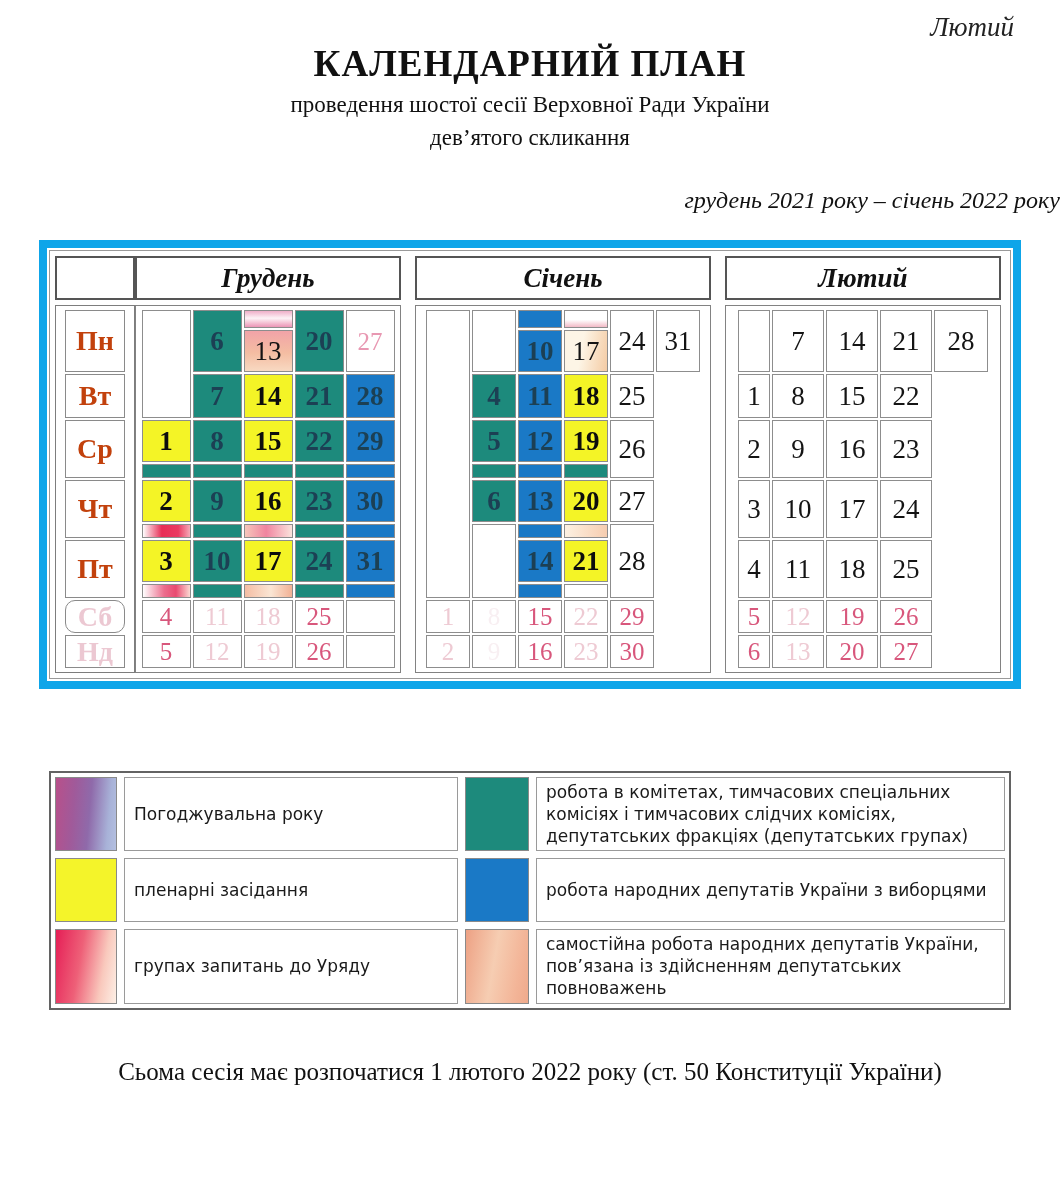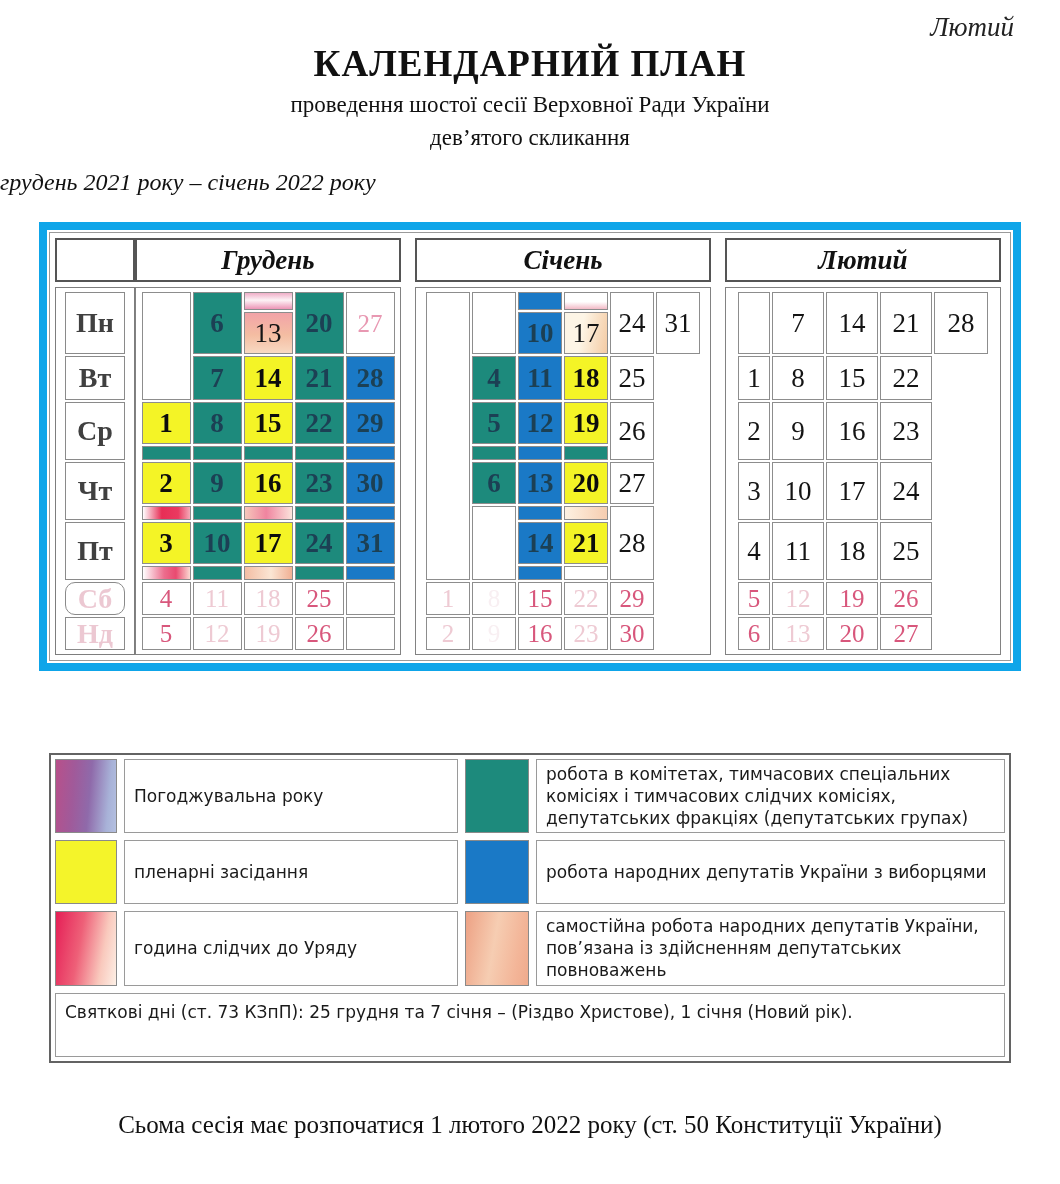--- a/index.html
+++ b/index.html
@@ -2,35 +2,35 @@
 <html><head>
 <meta charset="utf-8">
 <style>
   html,body{margin:0;padding:0;background:#ffffff;}
   body{width:1060px;min-height:1184px;font-family:"Liberation Serif","DejaVu Serif",serif;color:#111;}
 
   
   .project{ text-align:right; padding:12px 46px 0 0; font-style:italic; font-size:27px; color:#222; height:38px; box-sizing:border-box;}
   .doc-title{ text-align:center; font-weight:bold; font-size:37px; letter-spacing:1px; margin-top:4px;}
   .doc-sub{ text-align:center; font-size:23px; margin-top:7px;}
-  .doc-period{ text-align:left; font-style:italic; font-size:24px; margin-top:18px; margin-bottom:26px;}
+  .doc-period{ text-align:right; font-style:italic; font-size:24px; margin-top:36px; margin-bottom:26px;}
 
   
   .cal-outer{ width:962px; margin:0 auto; border:8px solid #0ea5e9; padding:2px; }
   .cal-inner{ border:1px solid #9a9a9a; padding:5px; }
   .cal-grid{ display:grid; grid-template-columns:80px 266px 14px 296px 14px 276px; grid-template-rows:44px auto; row-gap:5px; }
   .hdr-box{ border:2px solid #555; display:flex; align-items:center; justify-content:center;
             font-weight:bold; font-style:italic; font-size:27px; background:#fff;}
   .gap-cell{ background:#fff; }
 
   .wd-box{ border:1.5px solid #7d7d7d; padding:4px 0; background:#fff;}
   .wd-grid{ display:grid; grid-template-columns:1fr; gap:2px; justify-items:center;}
   .wd-cell{ border:1.5px solid #8a8a8a; width:58px; display:flex; align-items:center; justify-content:center;
             font-weight:bold; font-size:28px; background:#fff;}
-  .wd-dark{ color:#404040; }
+  .wd-dark{ color:#c2410c; }
   .wd-faint{ color:#ecc8d2; }
 
   .month-box{ border:1.5px solid #828282; padding:4px 0; display:flex; justify-content:center; align-items:flex-start; background:#fff;}
   .month-grid{ display:grid; gap:2px; background:#fff;}
   .cell{ border:1px solid #8d8d8d; display:flex; align-items:center; justify-content:center; box-sizing:border-box;}
   .cell.nb{ border:none; }
   .num{ font-family:"Liberation Serif","DejaVu Serif",serif; font-size:27px; line-height:1;}
 
   .ns-black{ color:#0d0d0d; font-weight:bold;}
   .ns-plain{ color:#141414; }
@@ -425,21 +425,20 @@
     <div class="legend-text">Погоджувальна року</div>
     <div class="sw sw-teal"></div>
     <div class="legend-text">робота в комітетах, тимчасових спеціальних комісіях і тимчасових слідчих комісіях, депутатських фракціях (депутатських групах)</div>
 
     <div class="sw sw-yellow"></div>
     <div class="legend-text">пленарні засідання</div>
     <div class="sw sw-blue"></div>
     <div class="legend-text">робота народних депутатів України з виборцями</div>
 
     <div class="sw sw-hour"></div>
-    <div class="legend-text">година слідчих до Уряду</div>
+    <div class="legend-text">групах запитань до Уряду</div>
     <div class="sw sw-peach"></div>
     <div class="legend-text">самостійна робота народних депутатів України, пов’язана із здійсненням депутатських повноважень</div>
 
-    <div class="note-row">Святкові дні (ст. 73 КЗпП): 25 грудня та 7 січня – (Різдво Христове), 1 січня (Новий рік).</div>
   </div>
 </div>
 
 <div class="footer-line">Сьома сесія має розпочатися 1 лютого 2022 року (ст. 50 Конституції України)</div>
 
 </body></html>

